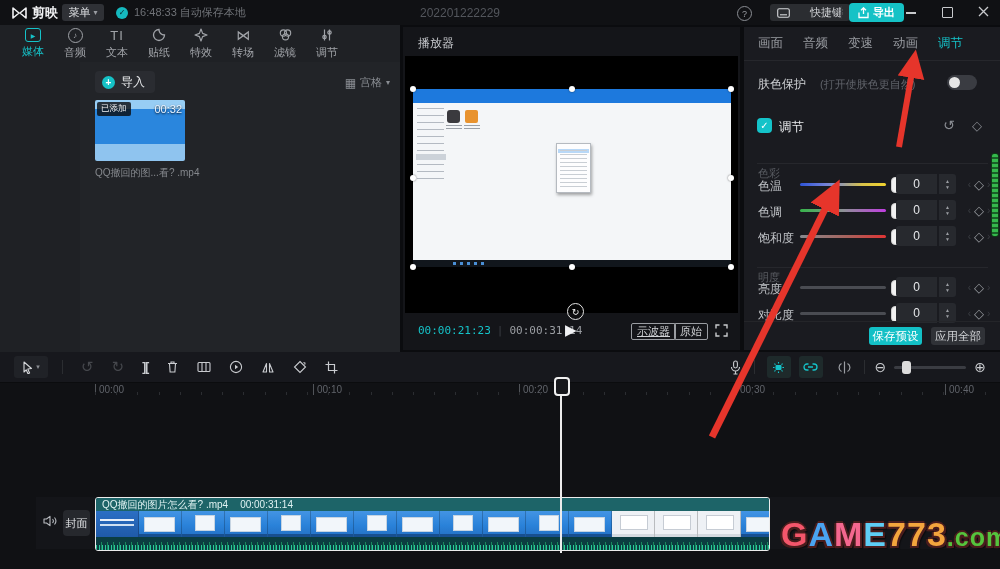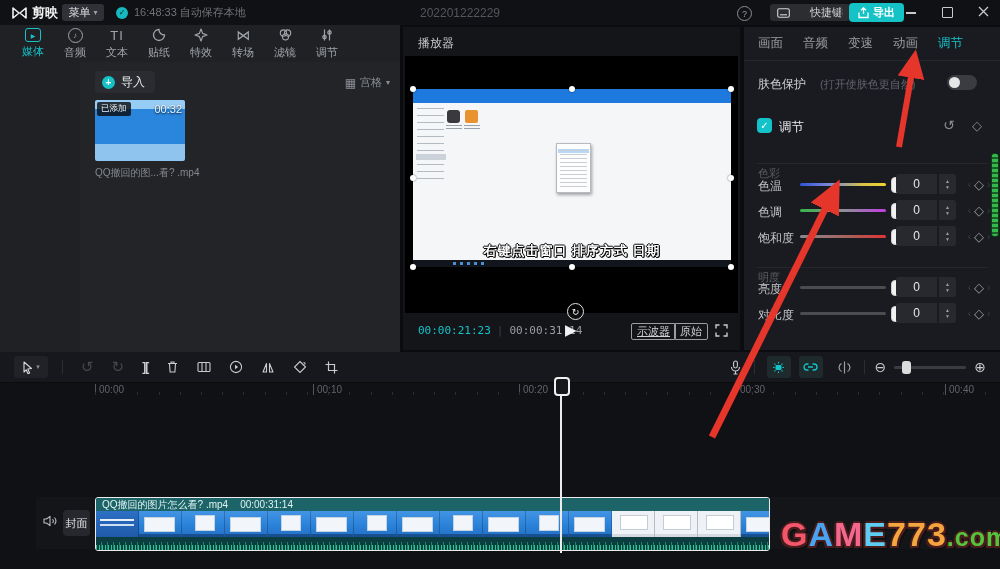--- a/index.html
+++ b/index.html
@@ -339,21 +339,20 @@
         <div class="scr-tree"></div>
         <div class="scr-tree-sel"></div>
         <div class="scr-icon1"></div>
         <div class="scr-icon2"></div>
         <div class="scr-cap" style="left:33px;"></div>
         <div class="scr-cap" style="left:51px;"></div>
         <div class="scr-menu">
           <div class="scr-menu-hl"></div>
           <div class="scr-menu-inner"></div>
         </div>
-        <div class="scr-subtitle">右键点击窗口 排序方式 日期</div>
         <div class="scr-taskbar">
             <i></i>
             <i></i>
             <i></i>
             <i></i>
             <i></i>
           </div>
       </div>
 
       <div class="handle" style="left:5px;top:30px;"></div>
@@ -481,20 +480,24 @@
           <span>▲</span>
           <span>▼</span>
         </div>
       <div class="kf" style="top:276px;">
         <span class="kchev">‹</span>
         <span class="kdiamond">◇</span>
         <span class="kchev">›</span>
       </div>
     </div>
 
+    <div class="ibottom">
+      <div class="save-preset">保存预设</div>
+      <div class="apply-all">应用全部</div>
+    </div>
     <div class="green-scroll"></div>
   </div>
 
   <div class="timeline">
     <div class="tl-toolbar">
       <div class="select-chip">
         <svg width="11" height="13" viewBox="0 0 11 13">
           <path d="M2 1 L9.5 7.5 L5.8 8 L7.6 12 L6 12.8 L4.2 8.8 L2 11 Z" fill="none" stroke="currentColor" stroke-width="1.1" stroke-linejoin="round"></path>
         </svg>
         <span class="caret">▾</span>

